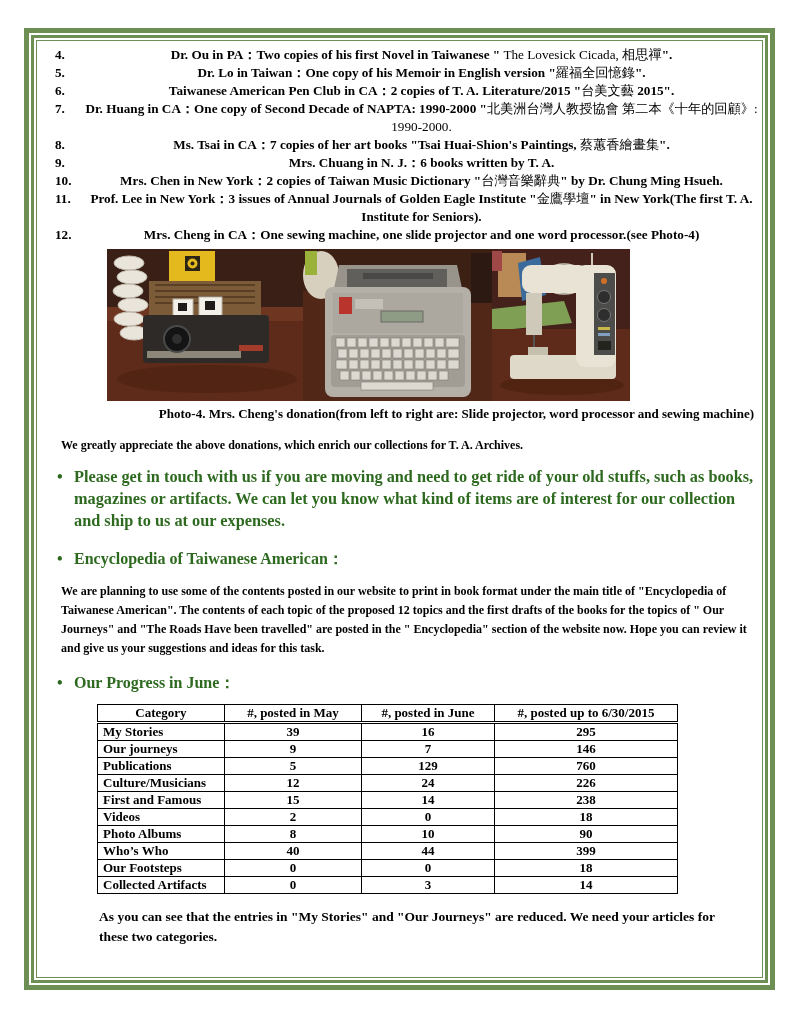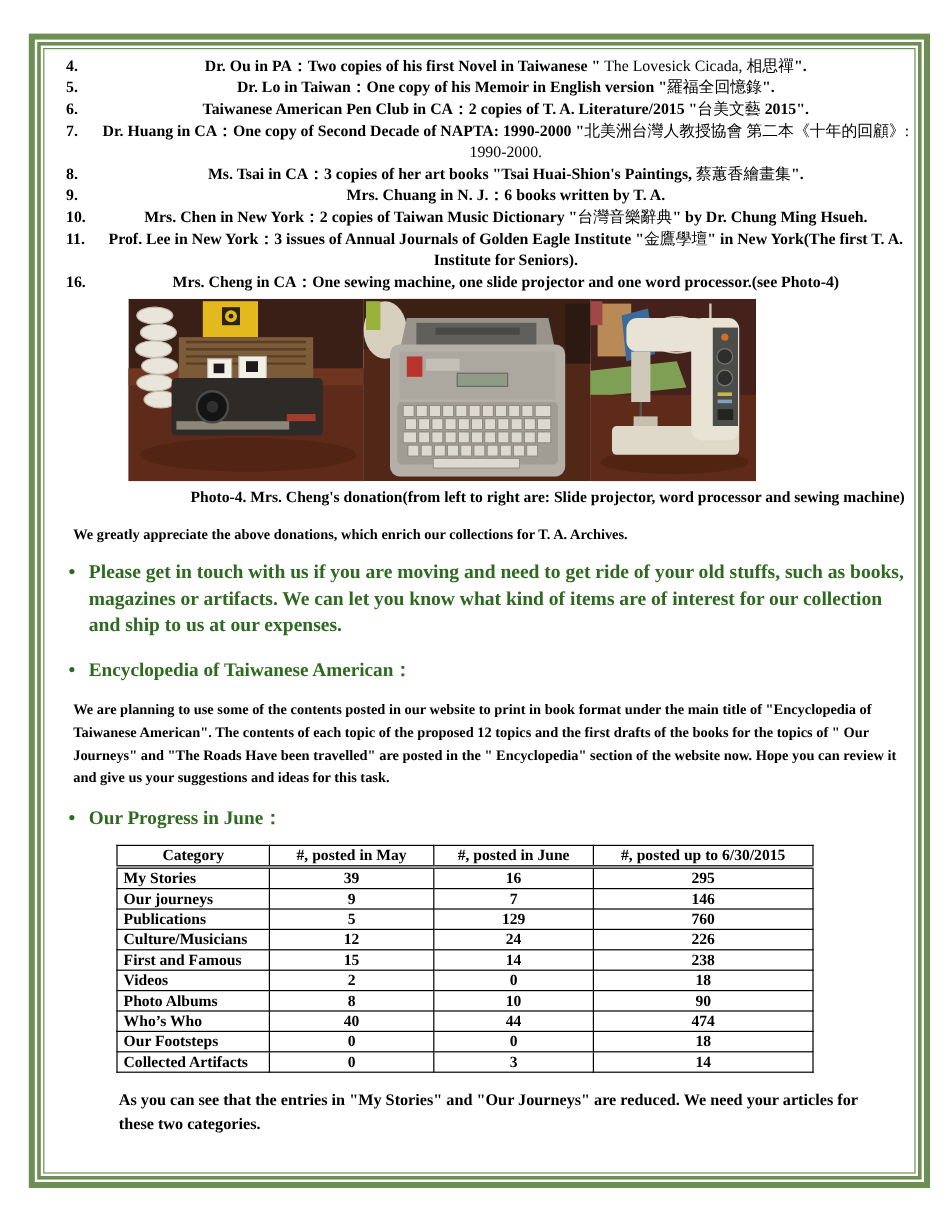--- a/index.html
+++ b/index.html
@@ -70,36 +70,36 @@
             <div class="list-item">
               <span class="num">6.</span>
               <span class="txt"><span>Taiwanese American Pen Club in CA：2 copies of T. A. Literature/2015 "</span><span class="regular">台美文藝</span><span> 2015".</span></span>
             </div>
             <div class="list-item">
               <span class="num">7.</span>
               <span class="txt"><span>Dr. Huang in CA：One copy of Second Decade of NAPTA: 1990-2000 "</span><span class="regular">北美洲台灣人教授協會 第二本《十年的回顧》: 1990-2000.</span></span>
             </div>
             <div class="list-item">
               <span class="num">8.</span>
-              <span class="txt"><span>Ms. Tsai in CA：3 copies of her art books "Tsai Huai-Shion's Paintings, </span><span class="regular">蔡蕙香繪畫集</span><span>".</span></span>
+              <span class="txt"><span>Ms. Tsai in CA：7 copies of her art books "Tsai Huai-Shion's Paintings, </span><span class="regular">蔡蕙香繪畫集</span><span>".</span></span>
             </div>
             <div class="list-item">
               <span class="num">9.</span>
               <span class="txt"><span>Mrs. Chuang in N. J.：6 books written by T. A.</span></span>
             </div>
             <div class="list-item">
               <span class="num">10.</span>
               <span class="txt"><span>Mrs. Chen in New York：2 copies of Taiwan Music Dictionary "</span><span class="regular">台灣音樂辭典</span><span>" by Dr. Chung Ming Hsueh.</span></span>
             </div>
             <div class="list-item">
               <span class="num">11.</span>
               <span class="txt"><span>Prof. Lee in New York：3 issues of Annual Journals of Golden Eagle Institute "</span><span class="regular">金鷹學壇</span><span>" in New York(The first T. A. Institute for Seniors).</span></span>
             </div>
             <div class="list-item">
-              <span class="num">16.</span>
+              <span class="num">12.</span>
               <span class="txt"><span>Mrs. Cheng in CA：One sewing machine, one slide projector and one word processor.(see Photo-4)</span></span>
             </div>
           </div>
 
     <div class="photo-wrap">
       <svg width="523" height="152" viewBox="0 0 523 152">
 
         <g>
           <rect width="196" height="152" fill="#3a1f16"></rect>
           <rect y="58" width="196" height="94" fill="#5e2b1a"></rect>
@@ -313,21 +313,21 @@
               <tr>
                 <td class="cat">Photo Albums</td>
                 <td>8</td>
                 <td>10</td>
                 <td>90</td>
               </tr>
               <tr>
                 <td class="cat">Who’s Who</td>
                 <td>40</td>
                 <td>44</td>
-                <td>474</td>
+                <td>399</td>
               </tr>
               <tr>
                 <td class="cat">Our Footsteps</td>
                 <td>0</td>
                 <td>0</td>
                 <td>18</td>
               </tr>
               <tr>
                 <td class="cat">Collected Artifacts</td>
                 <td>0</td>

